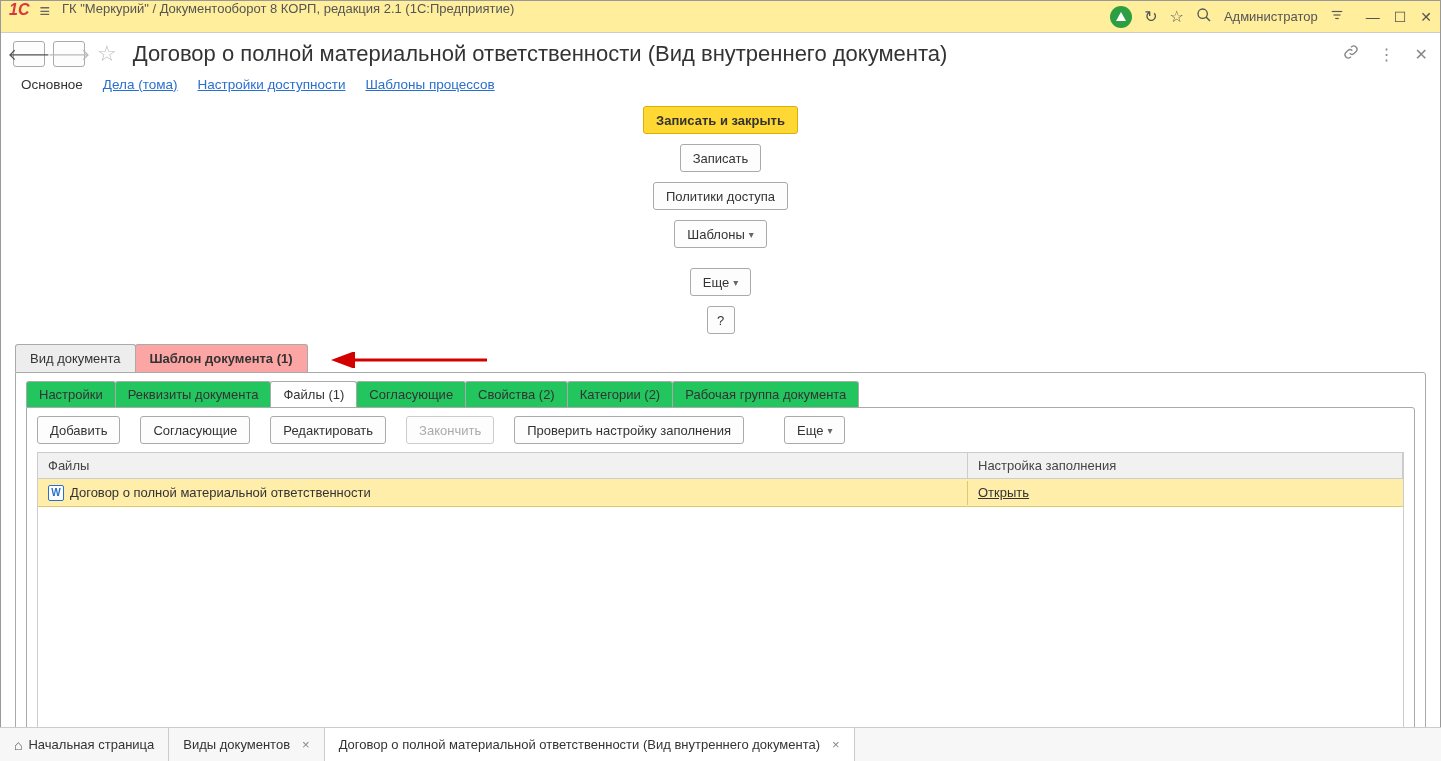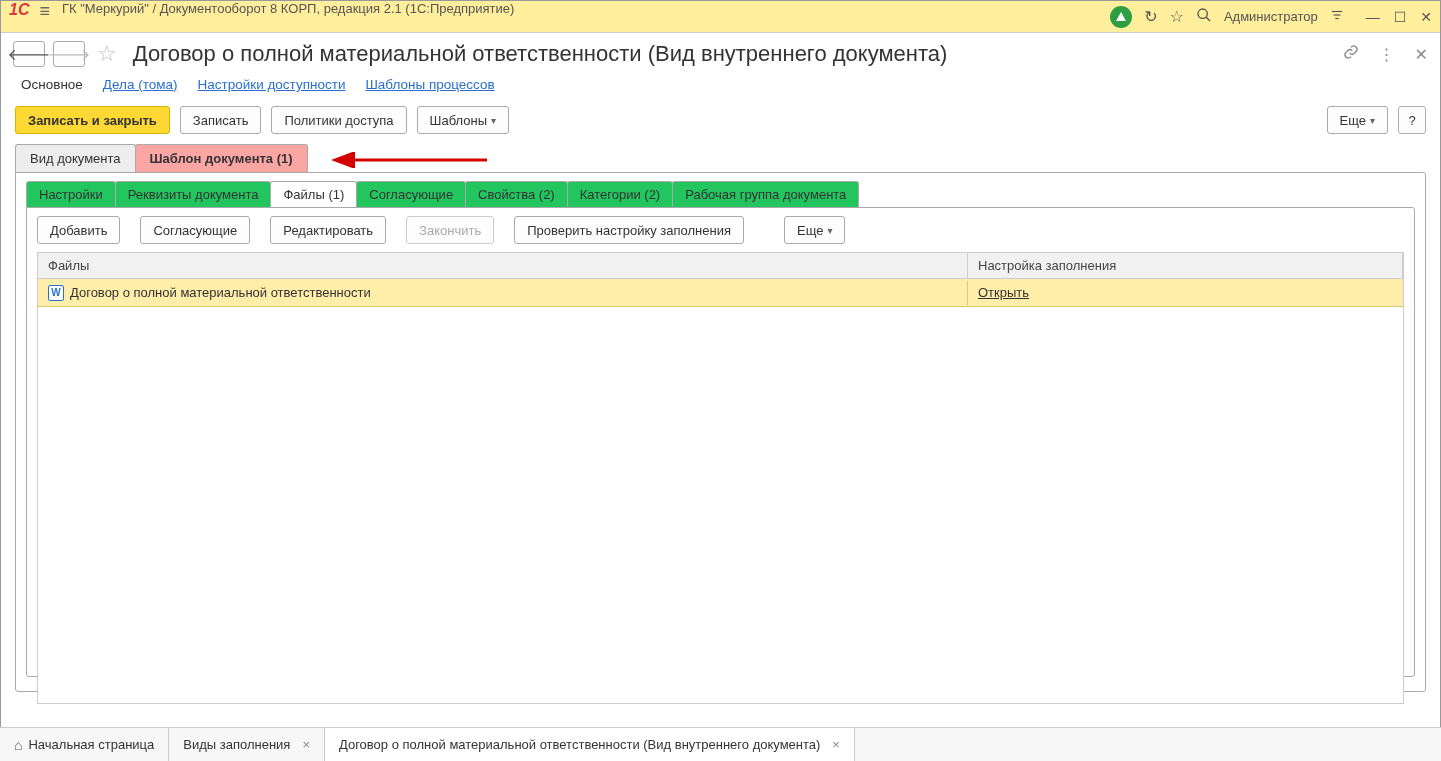--- a/index.html
+++ b/index.html
@@ -27,21 +27,21 @@
   .page-title { font-size:22px; color:#333; margin-left: 4px; }
   .form-header .spacer { flex:1;}
   .hdr-right-ico { color:#888; font-size:16px; margin-left:12px; cursor:pointer;}
 
   
   .nav-links { display:flex; gap: 20px; padding: 6px 20px 10px 20px; font-size:13.5px;}
   .nav-links .link { color:#2a6fcf; text-decoration:underline; cursor:pointer;}
   .nav-links .link.active { color:#333; text-decoration:none; }
 
   
-  .cmd-bar { display:flex; align-items:center; gap: 10px; padding: 4px 14px 10px 14px;}
+  .cmd-bar { display:flex; align-items:center; gap: 10px; padding: 4px 14px 10px 14px; flex-direction: column;}
   .btn { height:28px; padding: 0 12px; border:1px solid #aaa; border-radius:3px; background:#fdfdfd; cursor:pointer; font-size:13px; color:#333; display:inline-flex; align-items:center;}
   .btn-primary { background:#ffd833; border-color:#d9b200; font-weight:bold;}
   .btn-drop::after { content:" ▾"; color:#666; font-size:10px; margin-left:4px;}
   .cmd-bar .spacer2 { flex:1;}
   .btn-help { width:28px; justify-content:center;}
 
   
   .tabset { display:flex; padding: 0 14px;}
   .tab-top { padding: 6px 14px; border:1px solid #aaa; border-bottom:none; background:#ededed; border-radius:3px 3px 0 0; cursor:pointer; margin-right: -1px; font-size:13px; color:#333;}
   .tab-top.active { background:#fca5a5; position:relative; z-index:2;font-weight:bold;}
@@ -205,20 +205,20 @@
     </div>
   </div>
 </div>
 
 <div class="taskbar">
   <div class="task-item">
     <span class="home-ico">⌂</span>
     <span>Начальная страница</span>
   </div>
   <div class="task-item">
-    <span>Виды заполнения</span>
+    <span>Виды документов</span>
     <span class="task-close">×</span>
   </div>
   <div class="task-item active">
     <span>Договор о полной материальной ответственности (Вид внутреннего документа)</span>
     <span class="task-close">×</span>
   </div>
 </div>
 
 </body></html>

